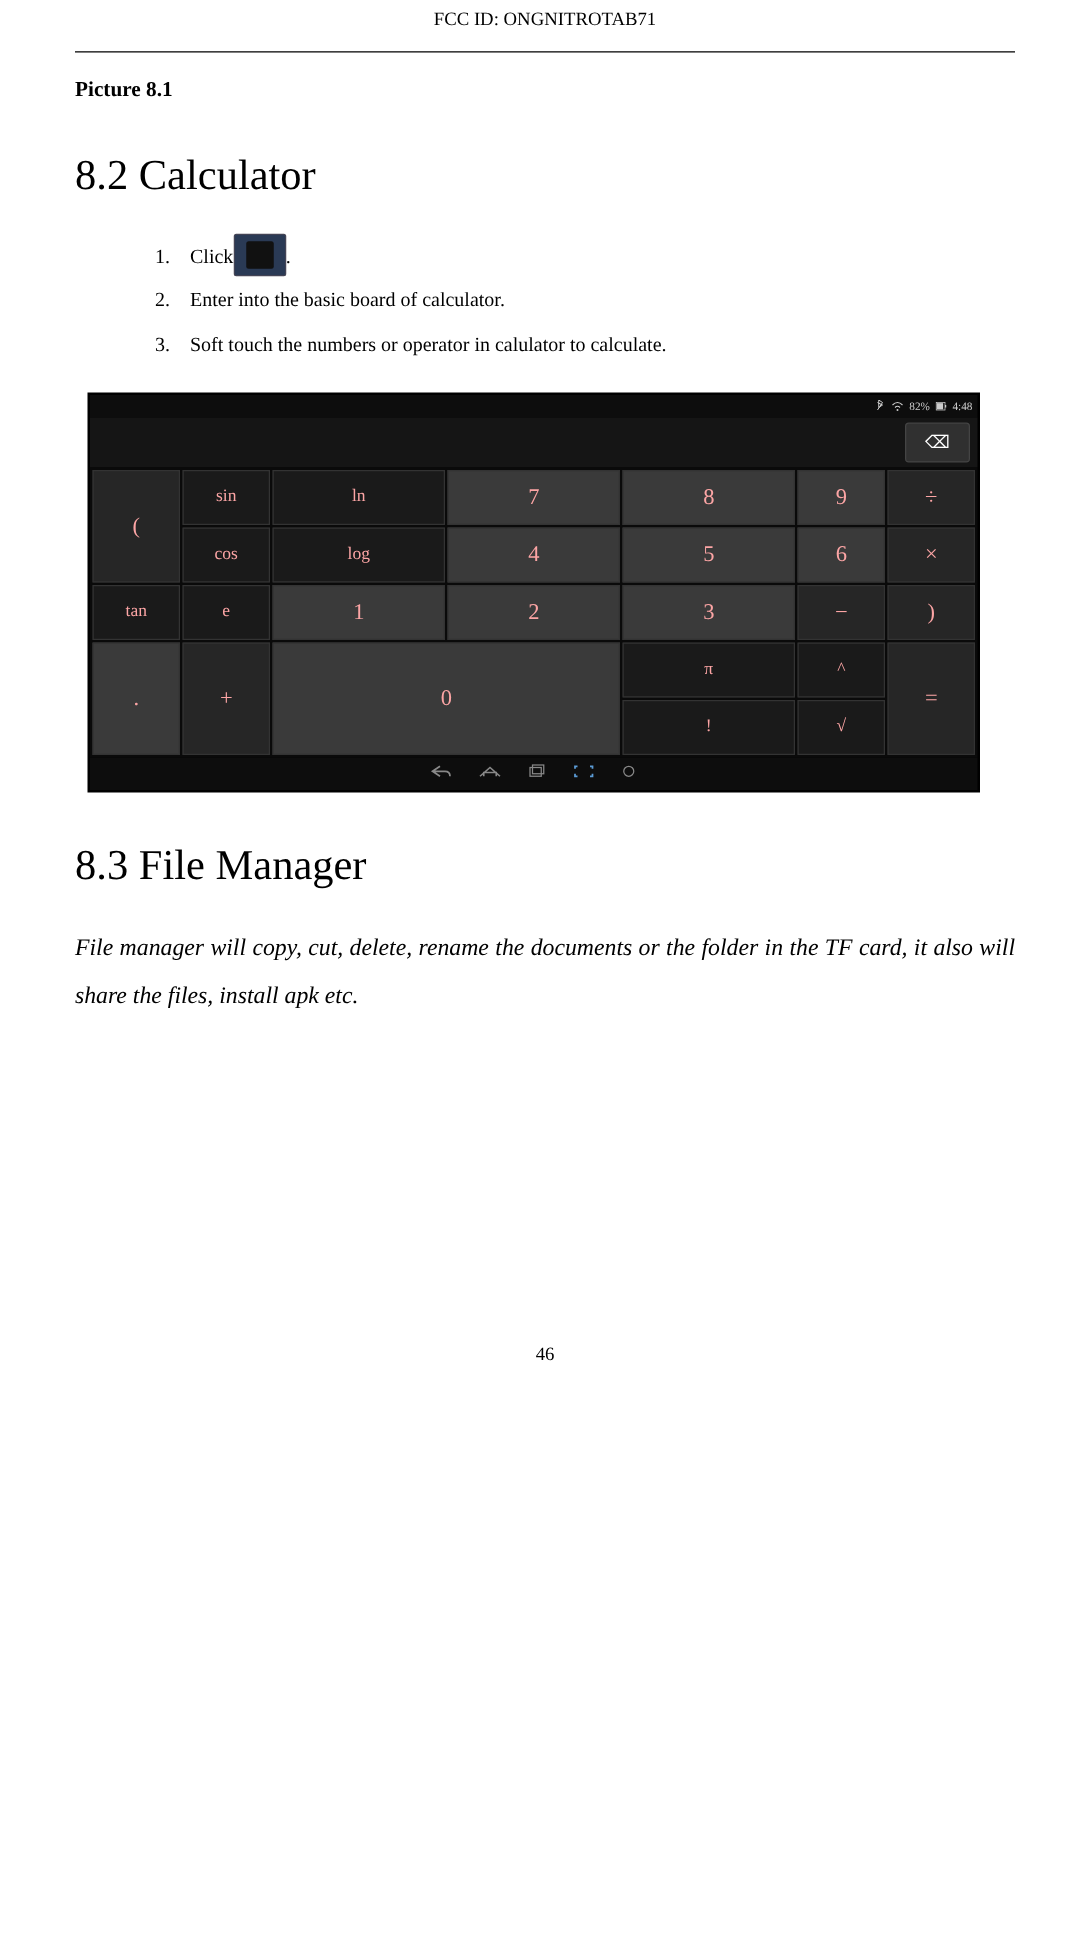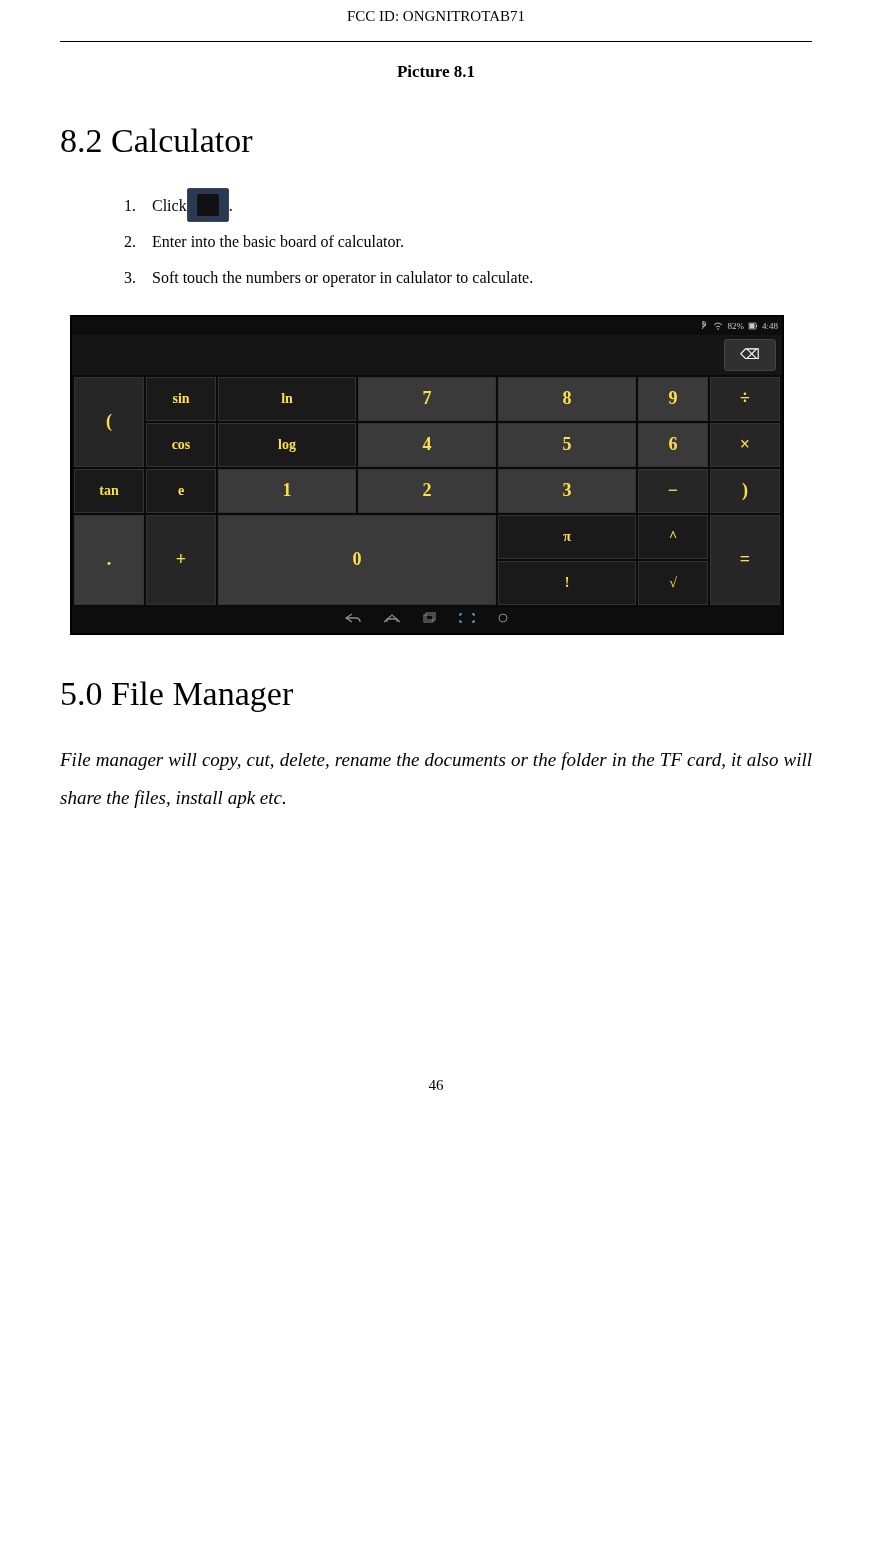--- a/index.html
+++ b/index.html
@@ -18,21 +18,20 @@
   .header-line {
     text-align: center;
     font-size: 15px;
     padding-top: 8px;
     padding-bottom: 16px;
     border-bottom: 1.5px solid #000;
     margin-bottom: 20px;
   }
   .caption {
     font-weight: bold;
-    text-align: center;
     font-size: 17px;
     margin: 18px 0;
   }
   h2 {
     font-size: 34px;
     font-weight: normal;
     margin: 40px 0 28px 0;
   }
   ol.steps {
     margin: 0 0 20px 80px;
@@ -121,24 +120,23 @@
     justify-content:center;
     color:#fff;
     font-size:14px;
     border-radius:3px;
     border:1px solid #444;
   }
   .key {
     display:flex;
     align-items:center;
     justify-content:center;
-    color:#fde047;
+    color:#fca5a5;
     font-size:18px;
     border:1px solid #333;
-    font-weight:bold;
   }
   .key.fn { background:#1a1a1a; font-size:15px; }
   .key.num { background:#3a3a3a; }
   .key.op { background:#262626; }
   .nav-bar {
     display:flex;
     height:26px;
     background:#0d0d0d;
     align-items:center;
     justify-content:space-around;
@@ -288,19 +286,19 @@
             <circle cx="7" cy="6" r="4" stroke="#888" fill="none"></circle>
             <path d="M5 6 L9 6 M7 4 L7 8" stroke="#888" stroke-width="1" style="display:none"></path>
             <path d="M4 5 L7 5 L7 7 L4 7 Z M7 3 L10 6 L7 9" stroke="#888" fill="none" style="display:none"></path>
           </svg>
       </span>
       <span style="flex:1"></span>
     </div>
   </div>
 
 
-  <h2 data-name="heading-file-manager">5.0 File Manager</h2>
+  <h2 data-name="heading-file-manager">8.3 File Manager</h2>
 
   <p class="body-text" data-name="file-manager-paragraph-1">File manager will copy, cut, delete, rename the documents or the folder in the TF card, it also will share the files, install apk etc.</p>
 
 
   <div class="footer" data-name="page-number">46</div>
 </div>
 
 </body></html>

